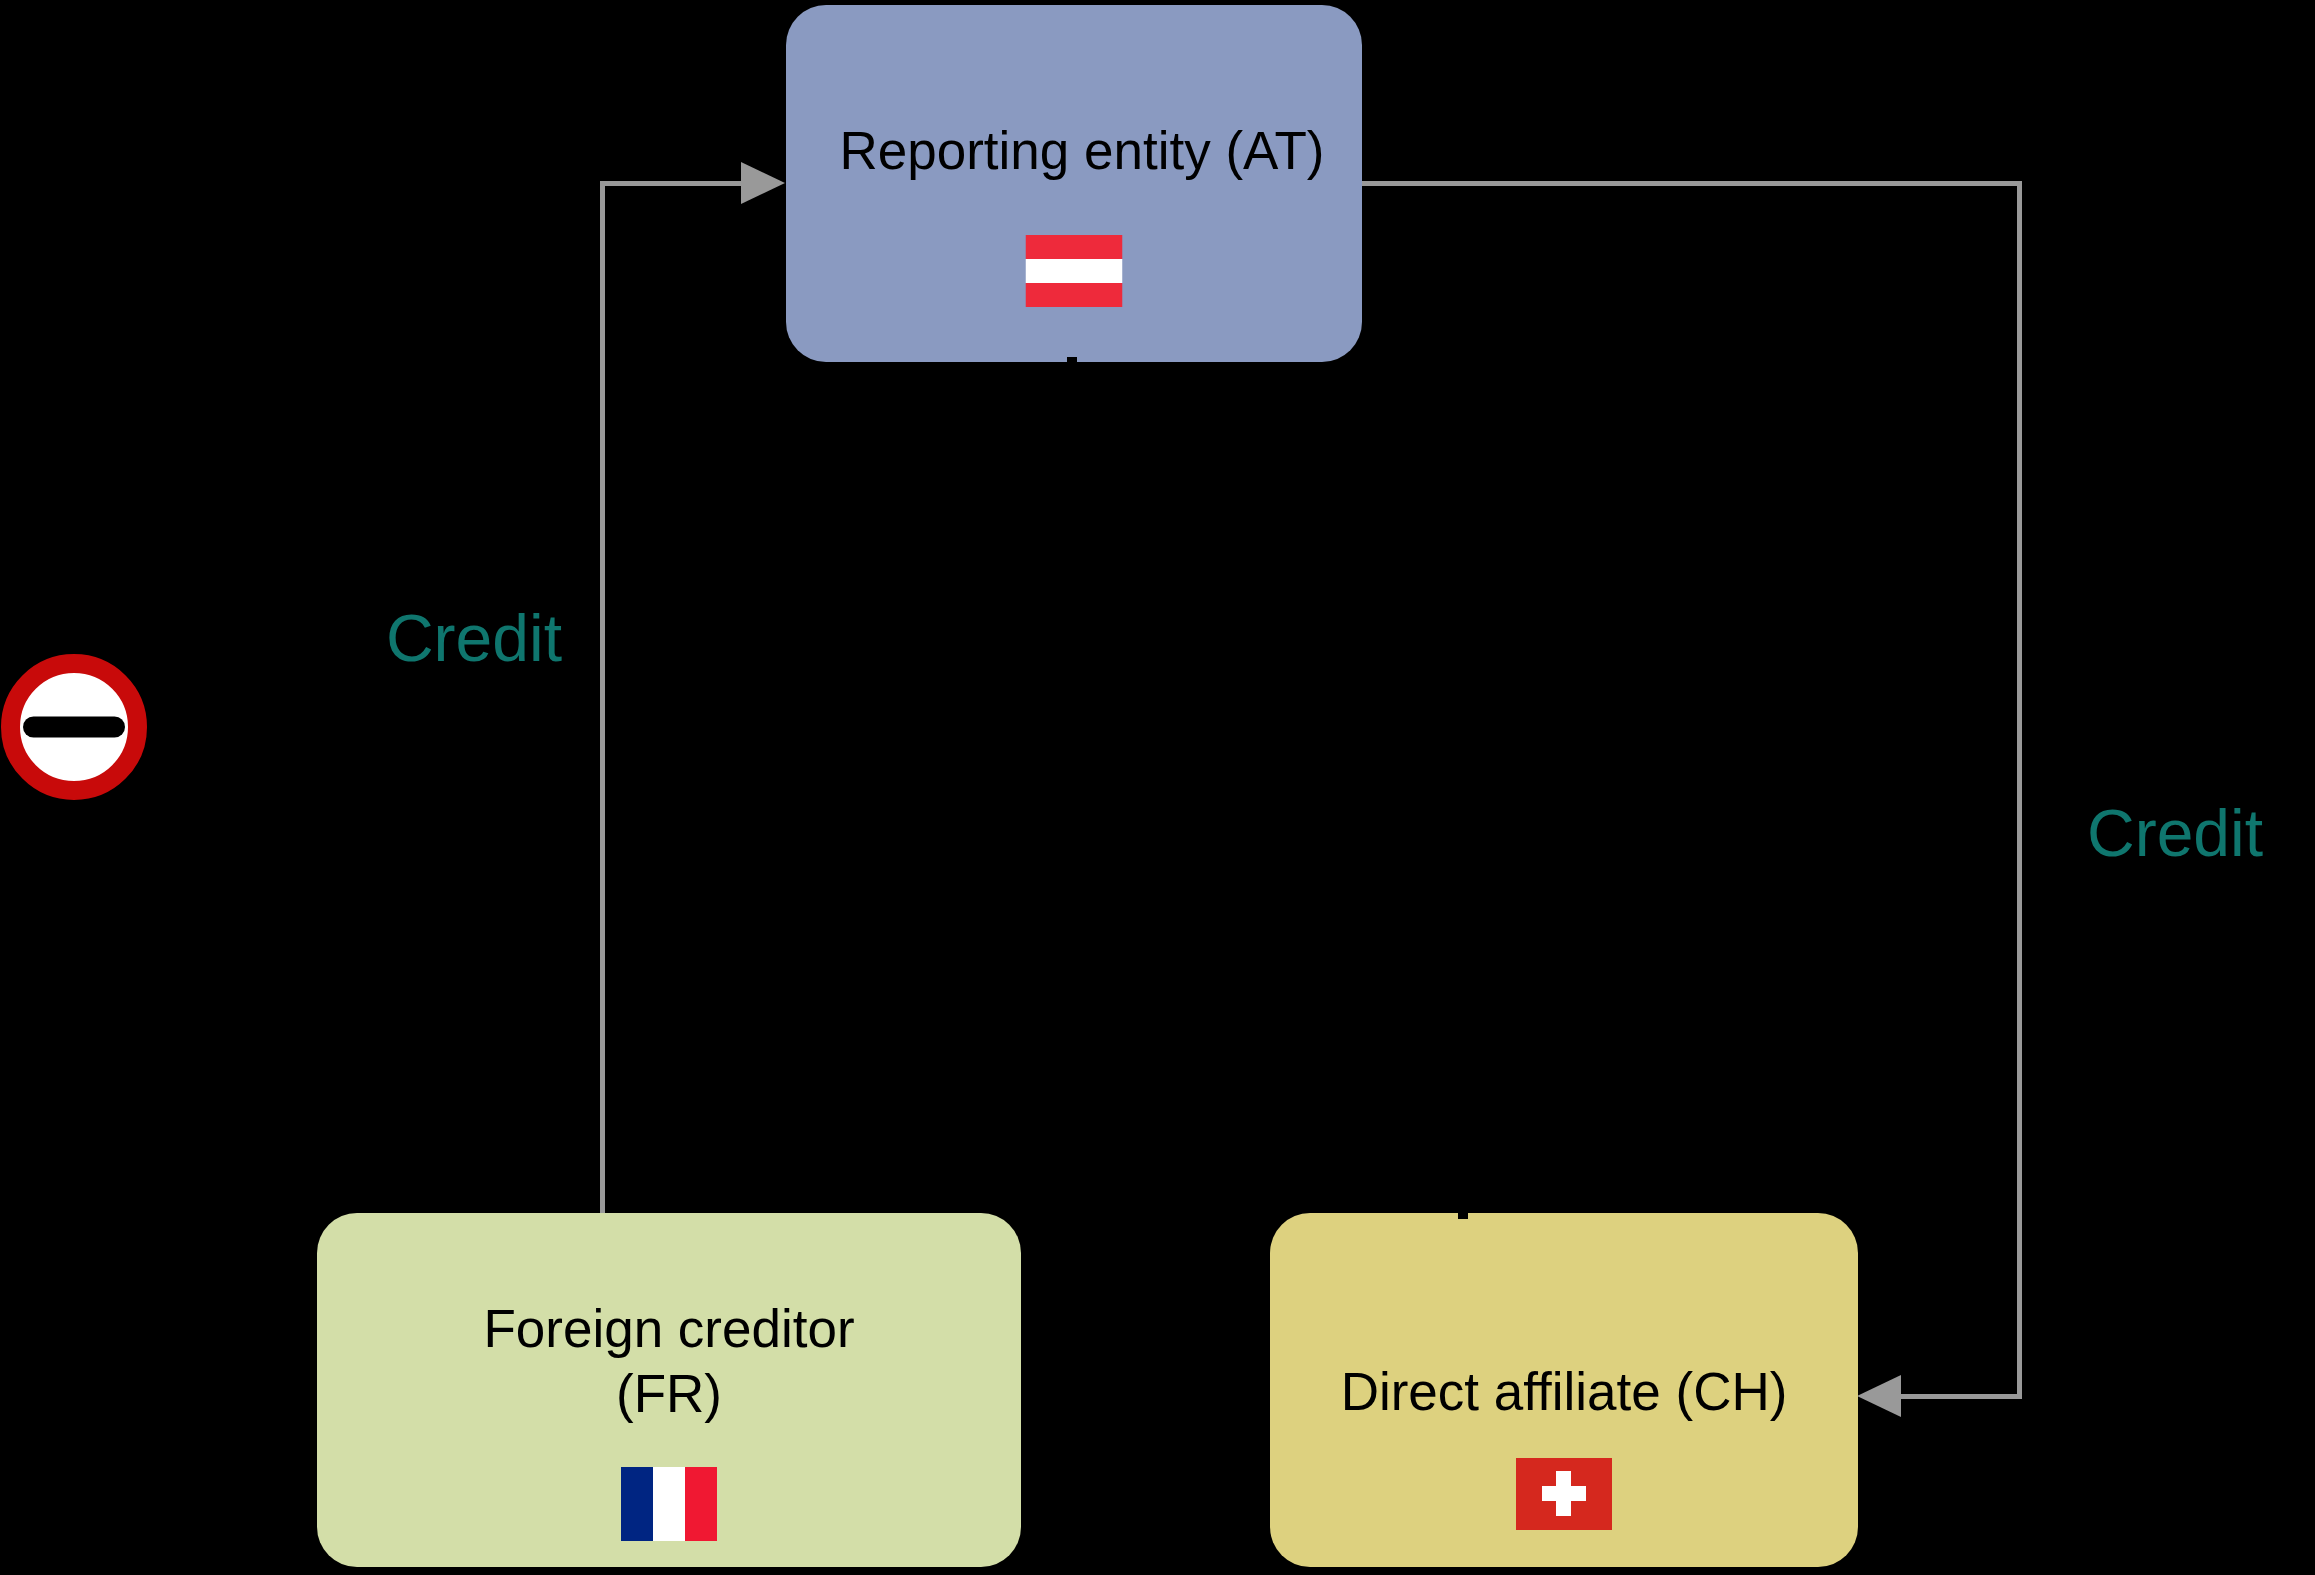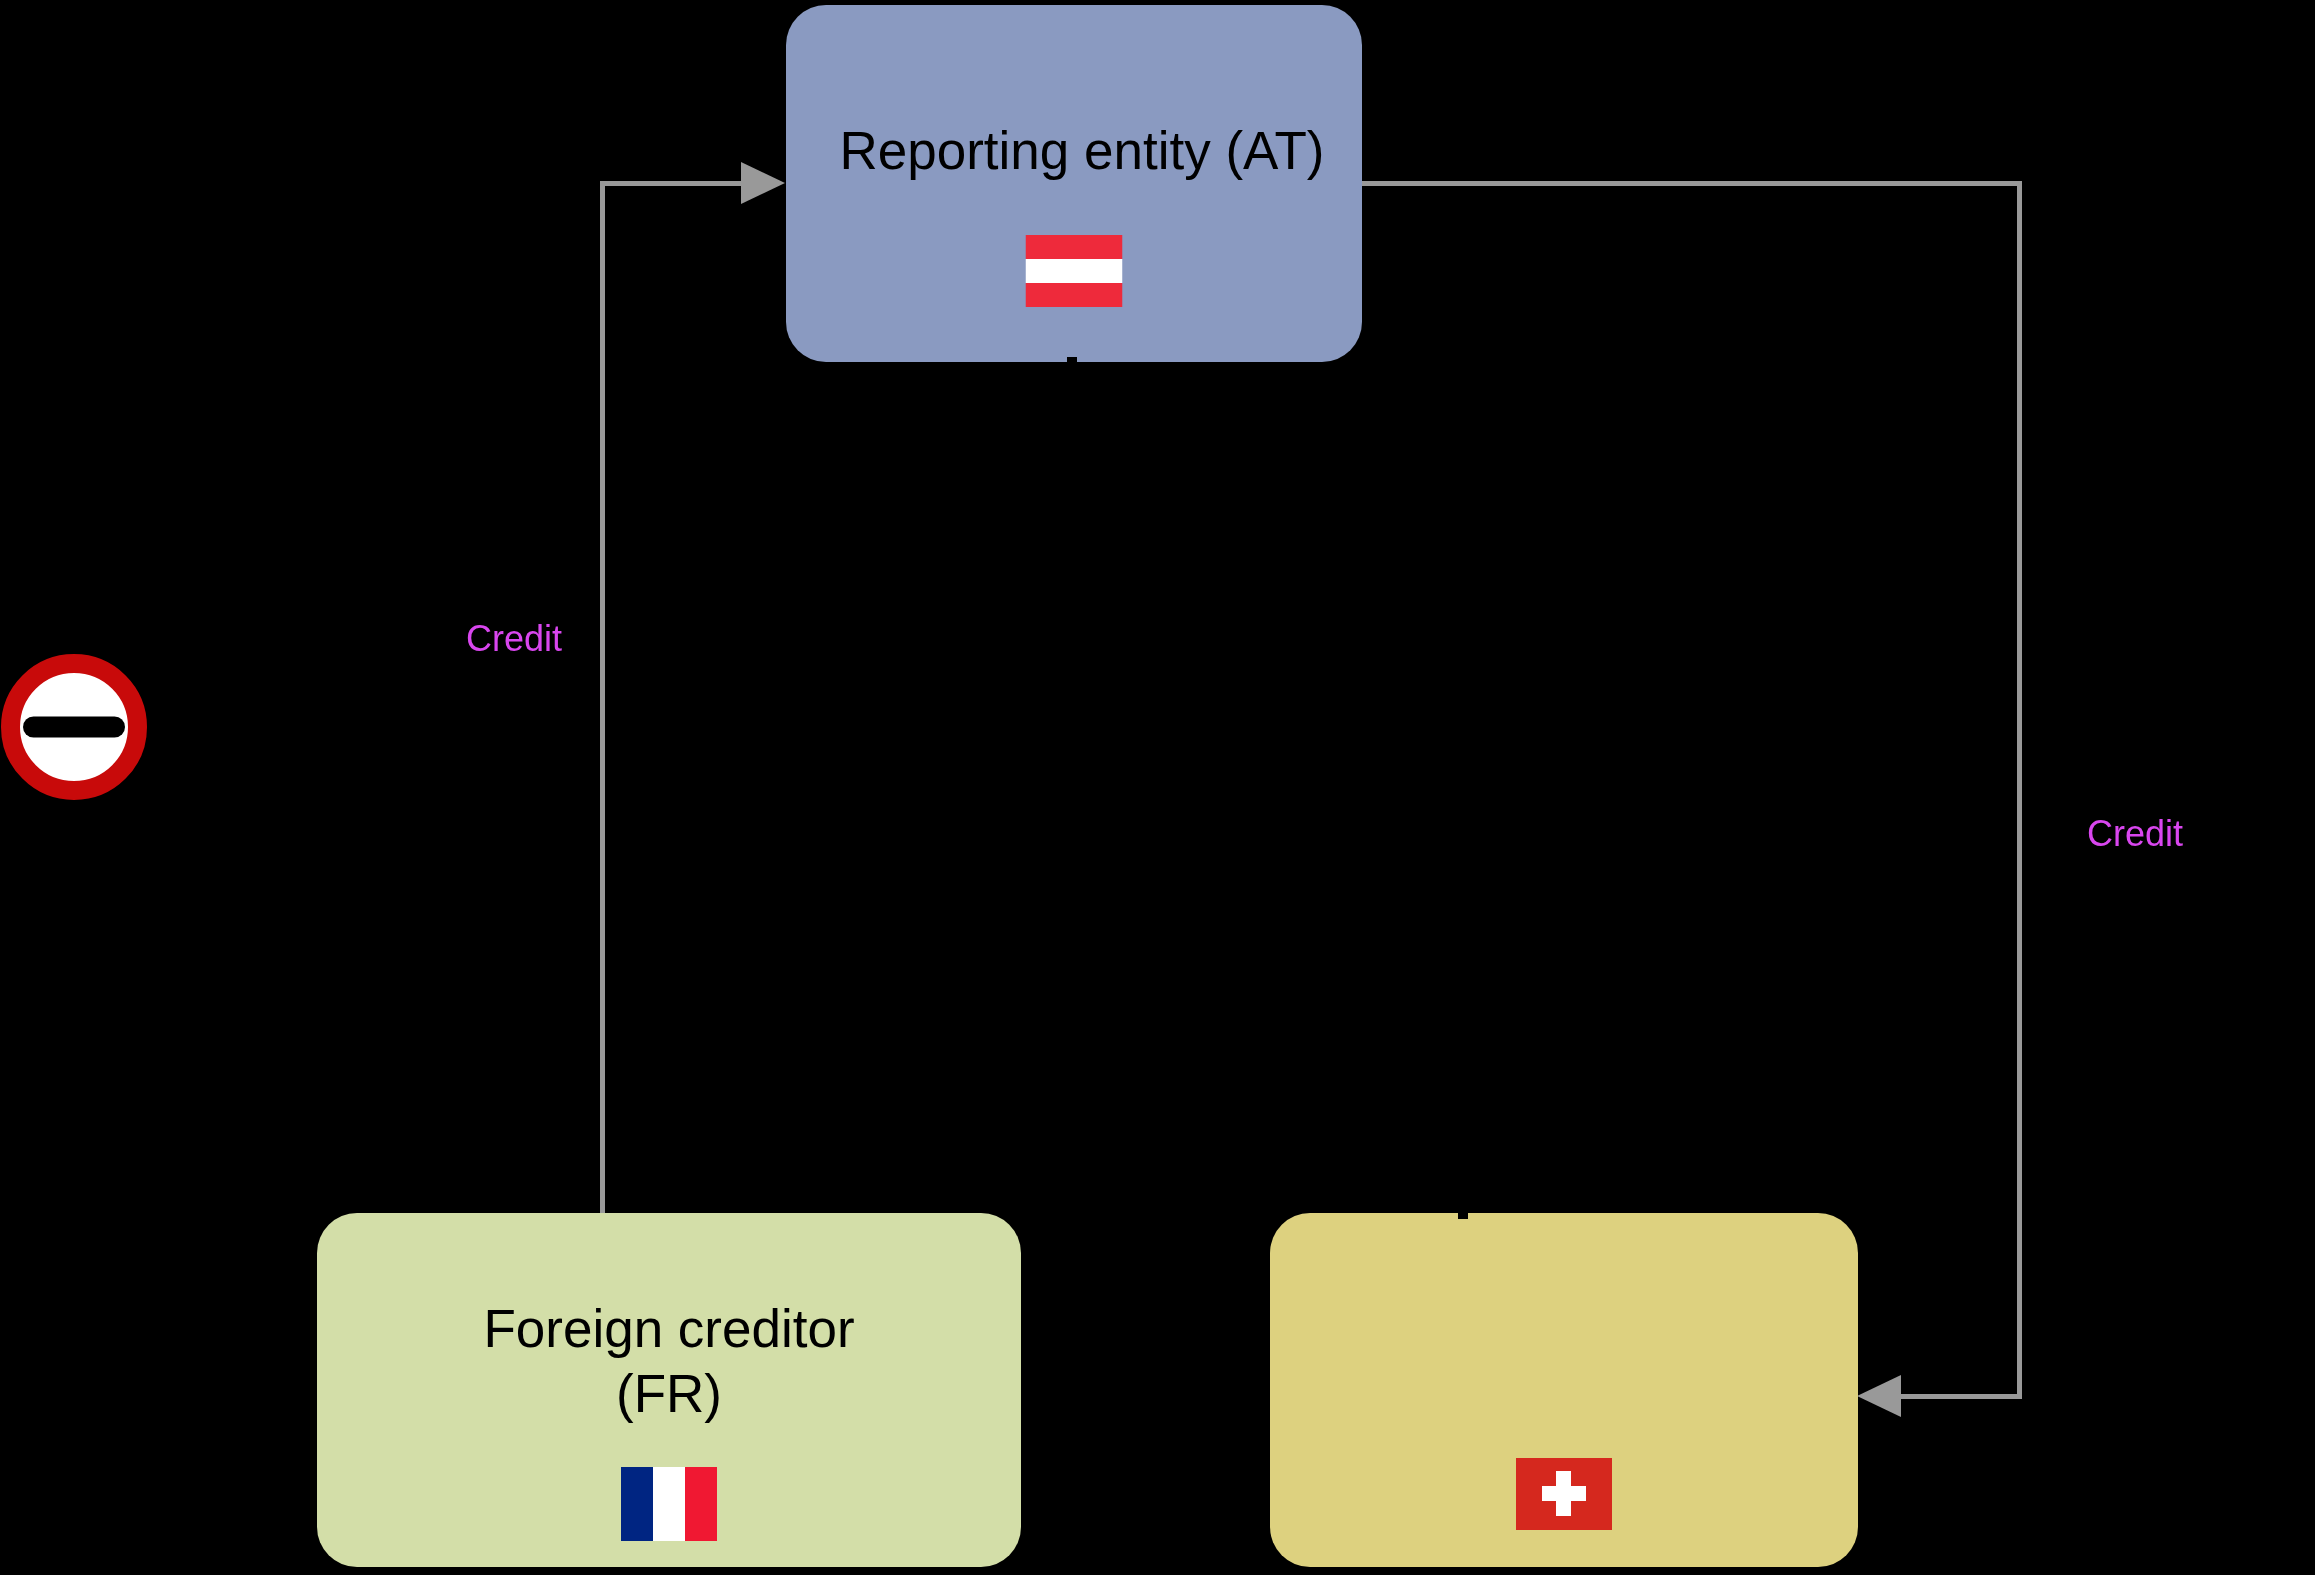--- a/index.html
+++ b/index.html
@@ -60,22 +60,22 @@
   #arrowhead-into-affiliate{
     left:1857px;top:1375px;
     border-top:21px solid transparent;
     border-bottom:21px solid transparent;
     border-right:44px solid #999999;
   }
 
   
   .edge-label{
     position:absolute;
-    color:#d946ef;
-    font-size:36px;
+    color:#0f766e;
+    font-size:66px;
     line-height:63px;
   }
   #credit-left{left:274px;top:607px;width:288px;text-align:right;}
   #credit-right{left:2087px;top:802px;}
 
   
   .no-entry{
     position:absolute;left:1px;top:654px;
     width:146px;height:146px;
     box-sizing:border-box;
@@ -128,20 +128,21 @@
   <div class="node" id="node-foreign">
     <div class="title"><span>Foreign creditor</span><br><span>(FR)</span></div>
     <div class="flag flag-fr">
       <div class="s" style="background:#002582"></div>
       <div class="s" style="background:#FFFFFF"></div>
       <div class="s" style="background:#F01832"></div>
     </div>
   </div>
 
   <div class="node" id="node-affiliate">
+    <div class="title">Direct affiliate (CH)</div>
     <div class="flag flag-ch">
       <div class="cross-v"></div>
       <div class="cross-h"></div>
     </div>
   </div>
 
   <div class="stub" id="stub-reporting-bottom"></div>
   <div class="stub" id="stub-affiliate-top"></div>
 
 </div>

